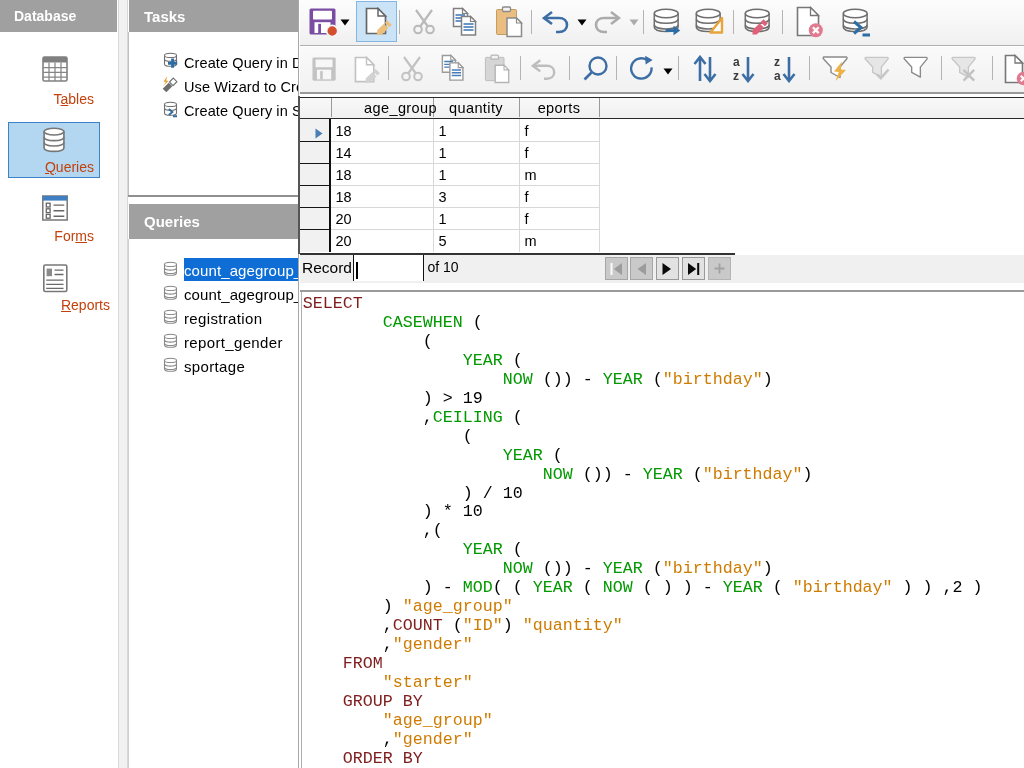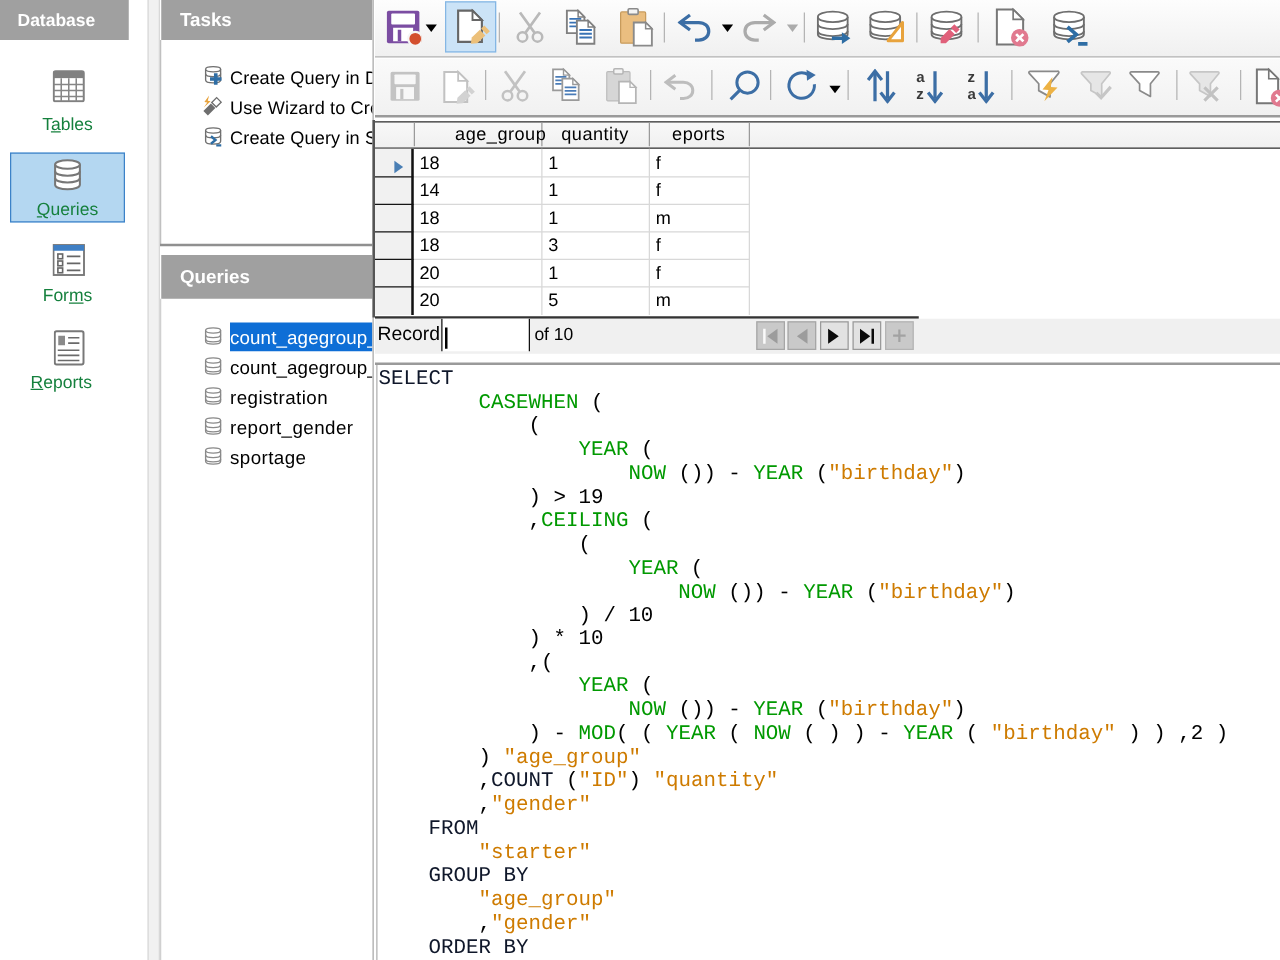--- a/index.html
+++ b/index.html
@@ -1,31 +1,31 @@
 <!DOCTYPE html>
 <html><head><meta charset="utf-8"><style>
 *{margin:0;padding:0;box-sizing:border-box}
 html,body{width:1024px;height:768px;background:#fff;font-family:"Liberation Sans",sans-serif;overflow:hidden}
 body{position:relative}
 .abs{position:absolute}
 .hdr{background:#a0a0a0;color:#fff;font-weight:bold}
-.lbl{font-size:14px;color:#15803d;text-align:center}
+.lbl{font-size:14px;color:#c2410c;text-align:right}
 .lbl u{text-decoration:underline}
 svg{display:block}
 .sep1{position:absolute;width:1px;background:#b4b4b4;top:10px;height:24px}
 .sep2{position:absolute;width:1px;background:#b4b4b4;top:56px;height:24px}
 .item{position:absolute;font-size:15px;letter-spacing:0.35px;color:#000;white-space:nowrap}
 .sql{position:absolute;left:302.8px;top:295px;font-family:"Liberation Mono",monospace;font-size:16.66px;line-height:18.96px;white-space:pre;color:#000}
 .sql i{font-style:normal}
-.k{color:#0f172a}.f{color:#009900}.s{color:#ce7b00}
+.k{color:#7f1d1d}.f{color:#009900}.s{color:#ce7b00}
 .gcell{position:absolute;font-size:14.5px;color:#000}
 </style></head>
 <body>
 
-<div class="abs hdr" style="left:0;top:0;width:103px;height:32px;font-size:14px;line-height:32px;padding-left:14px">Database</div>
+<div class="abs hdr" style="left:0;top:0;width:117px;height:32px;font-size:14px;line-height:32px;padding-left:14px">Database</div>
 
 <svg class="abs" style="left:42px;top:56px" width="26" height="26" viewBox="0 0 26 26">
 <rect x="1" y="1" width="24" height="24" rx="1.5" fill="#fff" stroke="#808080" stroke-width="1.6"></rect>
 <rect x="1" y="1" width="24" height="5.5" fill="#808080"></rect>
 <path d="M1,11.6 H25 M1,16.4 H25 M1,21.2 H25 M7,6.5 V25 M13,6.5 V25 M19,6.5 V25" stroke="#868686" stroke-width="1.25" fill="none"></path>
 </svg>
 <div class="abs lbl" style="left:14px;top:91px;width:80px"><u></u>T<u>a</u>bles</div>
 
 <div class="abs" style="left:8px;top:122px;width:92px;height:56px;background:#b4d7f1;border:1px solid #3c82c8"></div>
 <svg class="abs" style="left:40px;top:126px" width="28" height="28" viewBox="0 0 24 24">
@@ -43,21 +43,21 @@
 <rect x="4.3" y="19.4" width="3.8" height="3.8" fill="none" stroke="#666" stroke-width="1.3"></rect>
 <path d="M11.5,10.1 H22.3 M11.5,15.7 H22.3 M11.5,21.3 H22.3" stroke="#666" stroke-width="1.4"></path>
 </svg>
 <div class="abs lbl" style="left:14px;top:228px;width:80px">For<u>m</u>s</div>
 
 <svg class="abs" style="left:43px;top:264px" width="25" height="29" viewBox="0 0 25 29">
 <rect x="0.8" y="1" width="23" height="26.5" rx="1.5" fill="#fff" stroke="#787878" stroke-width="1.6"></rect>
 <rect x="3.6" y="4.6" width="5.4" height="7.6" fill="#8a8a8a"></rect>
 <path d="M11.5,6.2 H20.5 M11.5,10.5 H20.5 M3.2,16.2 H20.5 M3.2,20.3 H20.5 M3.2,24.4 H20.5" stroke="#6a6a6a" stroke-width="1.3"></path>
 </svg>
-<div class="abs lbl" style="left:9px;top:297px;width:80px"><u>R</u>eports</div>
+<div class="abs lbl" style="left:30px;top:297px;width:80px"><u>R</u>eports</div>
 
 <div class="abs" style="left:118px;top:0;width:10px;height:768px;background:#f1f1f1;border-left:1px solid #d8d8d8;border-right:1px solid #d8d8d8"></div>
 
 <div class="abs" style="left:128px;top:0;width:170px;height:768px;background:#fff"></div>
 
 <div class="abs hdr" style="left:129px;top:0;width:169px;height:32px;font-size:15px;line-height:33px;padding-left:15px">Tasks</div>
 <div class="abs" style="left:128px;top:32px;width:1px;height:164px;background:#c0c0c0"></div>
 <div class="abs" style="left:128px;top:195px;width:170px;height:2px;background:#909090"></div>
 
 <svg class="abs" style="left:162px;top:52px" width="17" height="17" viewBox="0 0 17 17">

